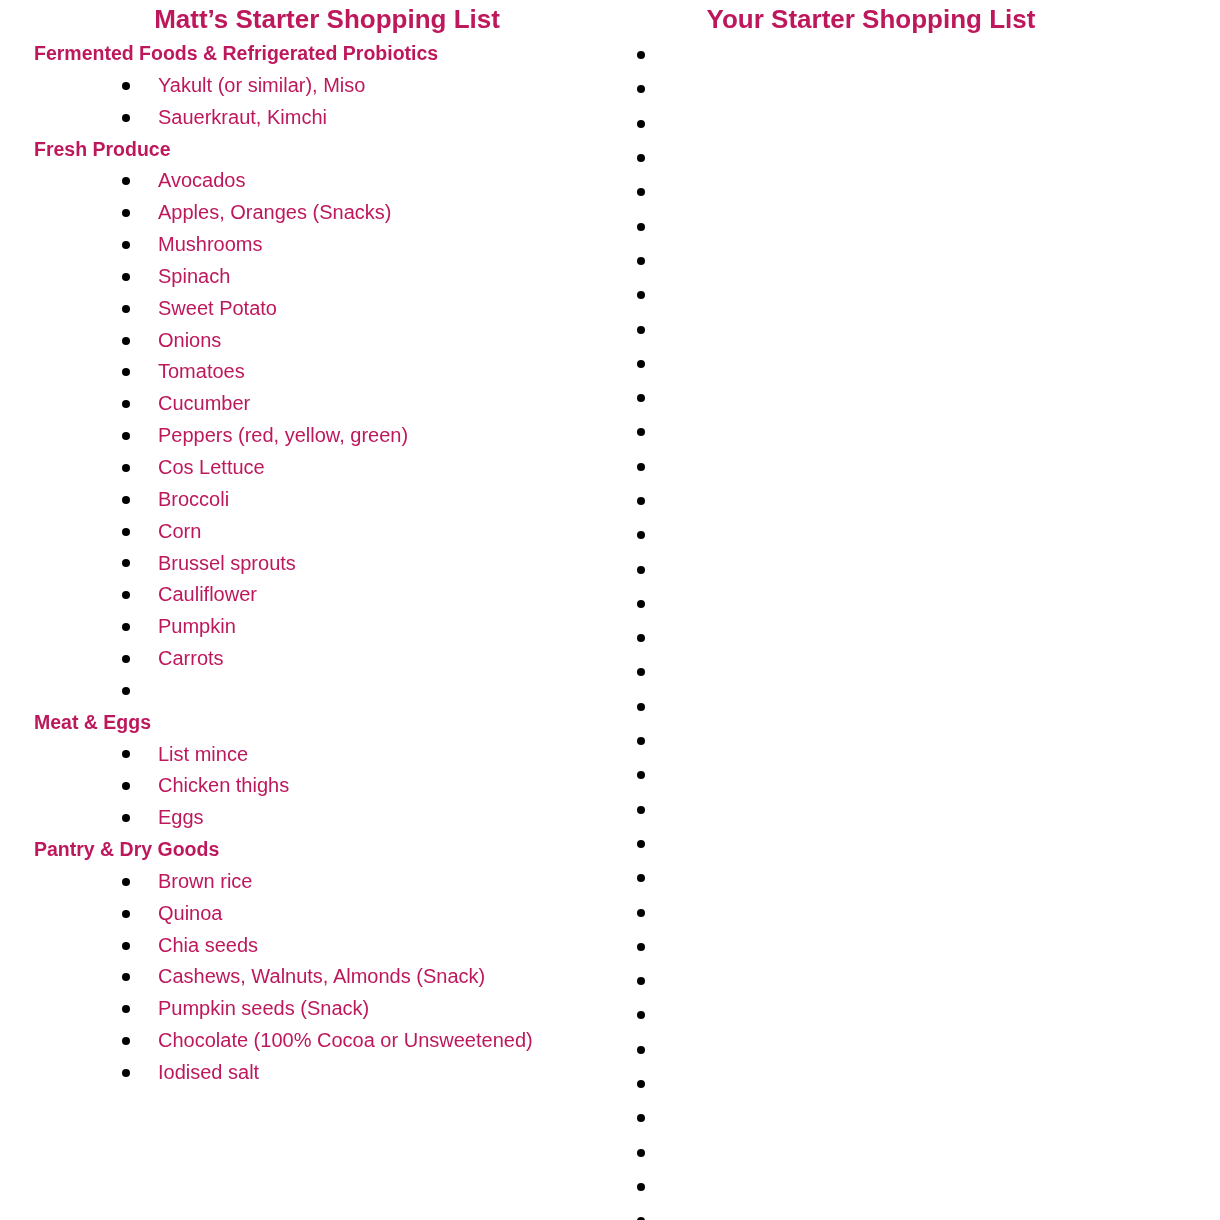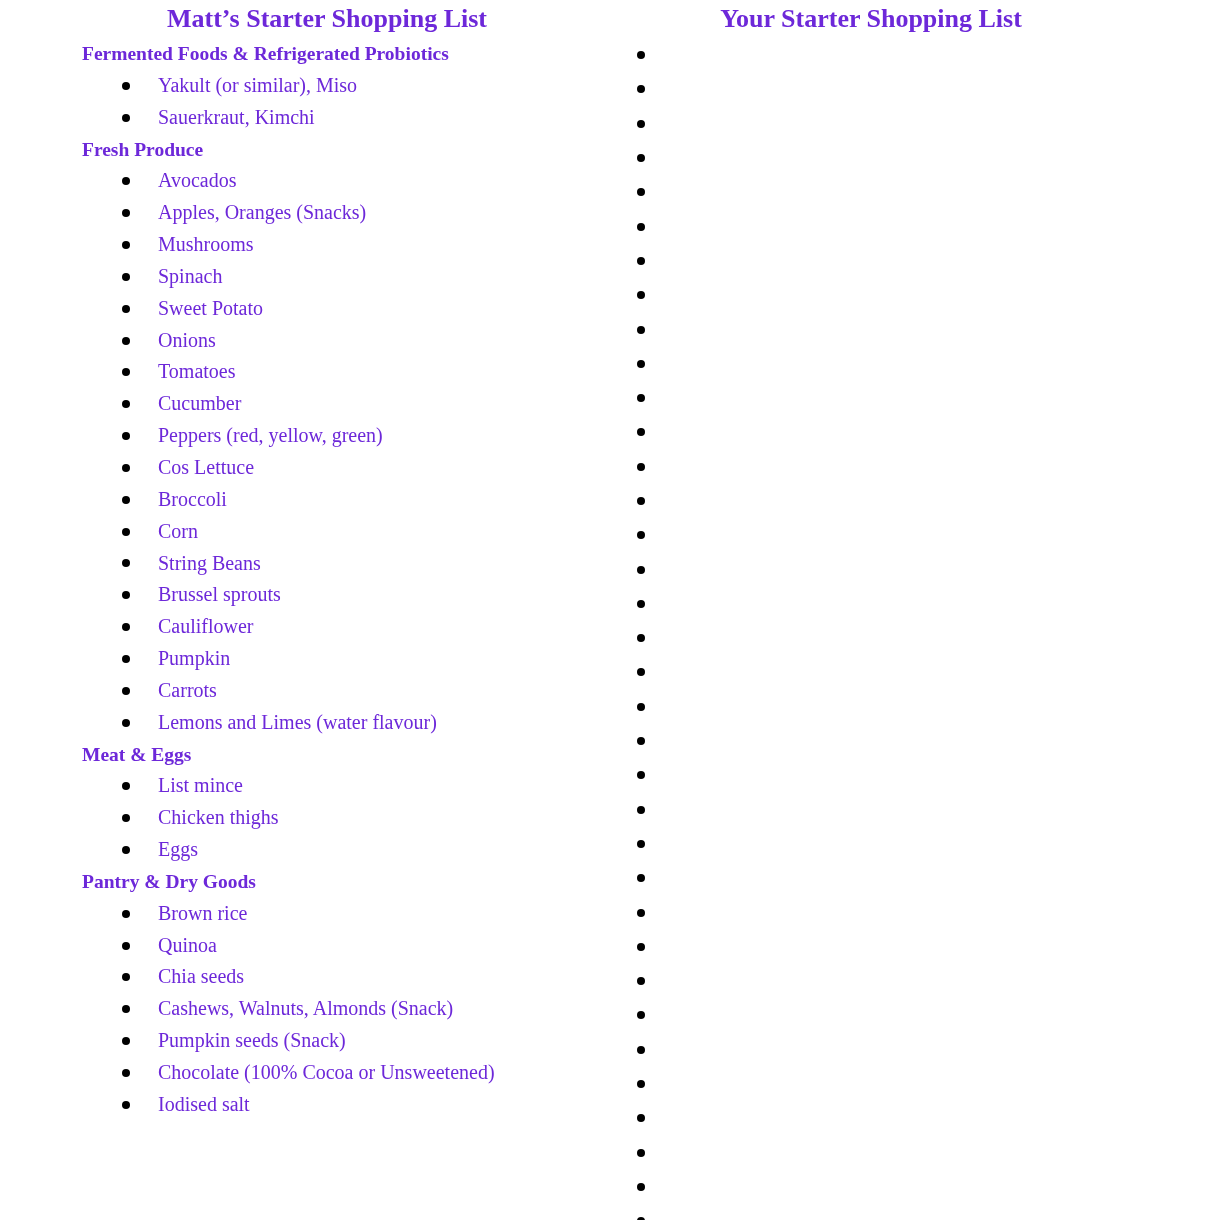--- a/index.html
+++ b/index.html
@@ -6,22 +6,22 @@
     margin: 0;
     padding: 0;
     background: #ffffff;
   }
   .page {
     position: relative;
     width: 1076px;
     height: 1220px;
     background: #ffffff;
     overflow: hidden;
-    font-family: Liberation Serif, serif;
-    color: #6d28d9;
+    font-family: Liberation Sans, sans-serif;
+    color: #be185d;
   }
   .col { position: absolute; top: 0; }
   .col-left  { left: 0;     width: 610px; }
   .col-right { left: 610px; width: 610px; }
 
   .title {
     box-sizing: border-box;
     height: 38px;
     line-height: 38px;
     font-size: 26px;
@@ -30,21 +30,21 @@
     white-space: nowrap;
   }
   .title-left  { padding-left: 44px; }
   .title-right { padding-right: 88px; }
 
   .section-header {
     height: 31.85px;
     line-height: 31.85px;
     font-size: 19.5px;
     font-weight: 700;
-    padding-left: 82px;
+    padding-left: 34px;
     white-space: nowrap;
   }
   .item {
     position: relative;
     height: 31.85px;
     line-height: 31.85px;
     font-size: 20px;
     padding-left: 158px;
     white-space: nowrap;
   }
@@ -89,26 +89,25 @@
         <div class="item"><span class="dot"></span><span class="item-text">Mushrooms</span></div>
         <div class="item"><span class="dot"></span><span class="item-text">Spinach</span></div>
         <div class="item"><span class="dot"></span><span class="item-text">Sweet Potato</span></div>
         <div class="item"><span class="dot"></span><span class="item-text">Onions</span></div>
         <div class="item"><span class="dot"></span><span class="item-text">Tomatoes</span></div>
         <div class="item"><span class="dot"></span><span class="item-text">Cucumber</span></div>
         <div class="item"><span class="dot"></span><span class="item-text">Peppers (red, yellow, green)</span></div>
         <div class="item"><span class="dot"></span><span class="item-text">Cos Lettuce</span></div>
         <div class="item"><span class="dot"></span><span class="item-text">Broccoli</span></div>
         <div class="item"><span class="dot"></span><span class="item-text">Corn</span></div>
-        <div class="item"><span class="dot"></span><span class="item-text">String Beans</span></div>
         <div class="item"><span class="dot"></span><span class="item-text">Brussel sprouts</span></div>
         <div class="item"><span class="dot"></span><span class="item-text">Cauliflower</span></div>
         <div class="item"><span class="dot"></span><span class="item-text">Pumpkin</span></div>
         <div class="item"><span class="dot"></span><span class="item-text">Carrots</span></div>
-        <div class="item"><span class="dot"></span><span class="item-text">Lemons and Limes (water flavour)</span></div>
+        <div class="item"><span class="dot"></span></div>
         <div class="section-header">Meat &amp; Eggs</div>
         <div class="item"><span class="dot"></span><span class="item-text">List mince</span></div>
         <div class="item"><span class="dot"></span><span class="item-text">Chicken thighs</span></div>
         <div class="item"><span class="dot"></span><span class="item-text">Eggs</span></div>
         <div class="section-header">Pantry &amp; Dry Goods</div>
         <div class="item"><span class="dot"></span><span class="item-text">Brown rice</span></div>
         <div class="item"><span class="dot"></span><span class="item-text">Quinoa</span></div>
         <div class="item"><span class="dot"></span><span class="item-text">Chia seeds</span></div>
         <div class="item"><span class="dot"></span><span class="item-text">Cashews, Walnuts, Almonds (Snack)</span></div>
         <div class="item"><span class="dot"></span><span class="item-text">Pumpkin seeds (Snack)</span></div>

